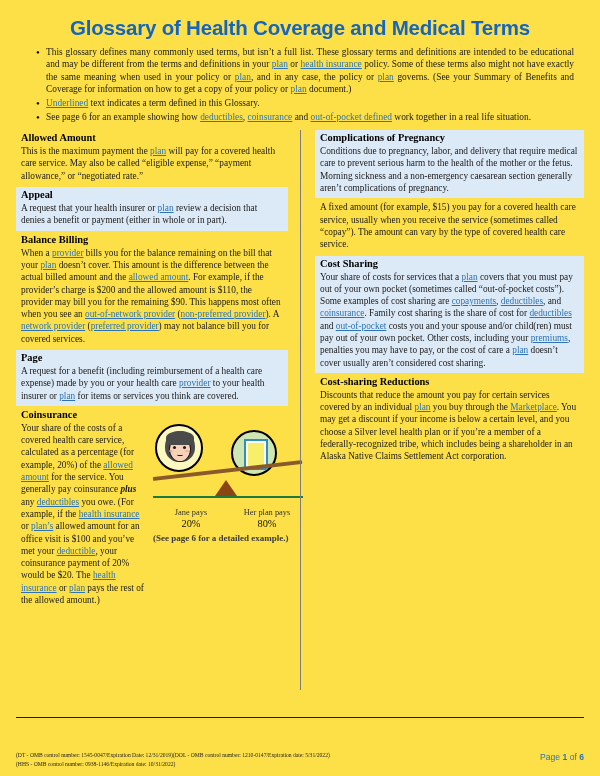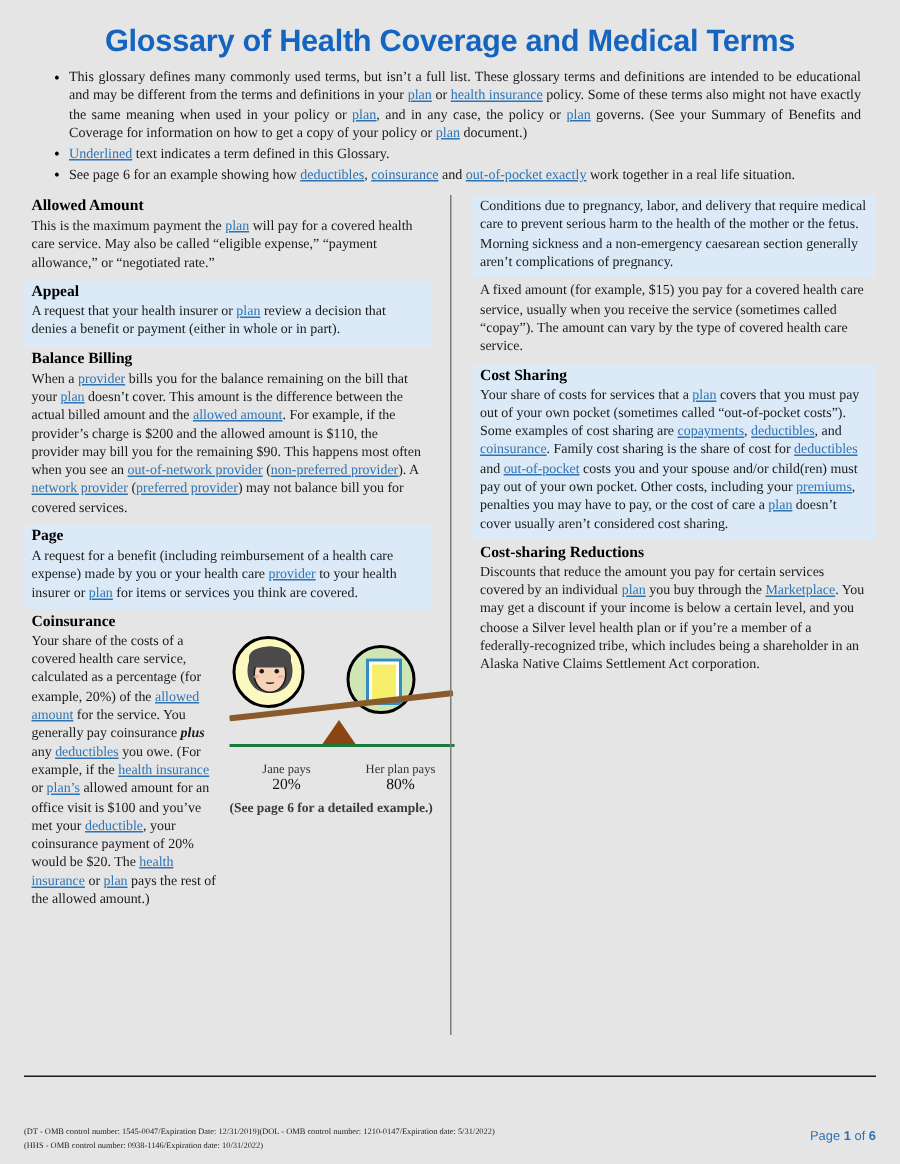--- a/index.html
+++ b/index.html
@@ -6,21 +6,21 @@
   html, body {
     margin: 0; padding: 0;
     width: 600px; height: 776px;
     background: #ffffff;
     font-family: "Liberation Serif", "DejaVu Serif", serif;
     overflow: hidden;
   }
   .page {
     position: relative;
     width: 600px; height: 776px;
-    background: #e5e5e5;
+    background: #fde047;
     padding: 12px 16px 0 16px;
   }
   
   .title {
     text-align: center;
     color: #1565C0;
     font-family: "Liberation Sans", "DejaVu Sans", sans-serif;
     font-weight: bold;
     font-size: 20.5px;
     letter-spacing: -0.2px;
@@ -165,21 +165,21 @@
       <div class="bullet">
         <span class="dot">•</span>
         <span class="btext"><span>This glossary defines many commonly used terms, but isn’t a full list.  These glossary terms and definitions are intended to be educational and may be different from the terms and definitions in your </span><a class="term" href="#">plan</a><span> or </span><a class="term" href="#">health insurance</a><span> policy.  Some of these terms also might not have exactly the same meaning when used in your policy or </span><a class="term" href="#">plan</a><span>, and in any case, the policy or </span><a class="term" href="#">plan</a><span> governs.  (See your Summary of Benefits and Coverage for information on how to get a copy of your policy or </span><a class="term" href="#">plan</a><span> document.)</span></span>
       </div>
       <div class="bullet">
         <span class="dot">•</span>
         <span class="btext"><a class="term" href="#">Underlined</a><span> text indicates a term defined in this Glossary.</span></span>
       </div>
       <div class="bullet">
         <span class="dot">•</span>
-        <span class="btext"><span>See page 6 for an example showing how </span><a class="term" href="#">deductibles</a><span>, </span><a class="term" href="#">coinsurance</a><span> and </span><a class="term" href="#">out-of-pocket exactly</a><span> work together in a real life situation.</span></span>
+        <span class="btext"><span>See page 6 for an example showing how </span><a class="term" href="#">deductibles</a><span>, </span><a class="term" href="#">coinsurance</a><span> and </span><a class="term" href="#">out-of-pocket defined</a><span> work together in a real life situation.</span></span>
       </div>
     </div>
 
   <div class="columns">
     <div class="col col-left">
       <div>
           <div class="entry">
             <h3>Allowed Amount</h3>
             <p><span>This is the maximum payment the </span><a class="term" href="#">plan</a><span> will pay for a covered health care service.  May also be called “eligible expense,” “payment allowance,” or “negotiated rate.”</span></p>
           </div>
@@ -236,20 +236,21 @@
             </div>
             <div class="figcaption">(See page 6 for a detailed example.)</div>
           </div>
         </div>
       </div>
     </div>
 
     <div class="col col-right">
       <div>
           <div class="entry shaded">
+            <h3>Complications of Pregnancy</h3>
             <p><span>Conditions due to pregnancy, labor, and delivery that require medical care to prevent serious harm to the health of the mother or the fetus.  Morning sickness and a non-emergency caesarean section generally aren’t complications of pregnancy.</span></p>
           </div>
           <div class="entry">
             <p><span>A fixed amount (for example, $15) you pay for a covered health care service, usually when you receive the service (sometimes called “copay”).  The amount can vary by the type of covered health care service.</span></p>
           </div>
           <div class="entry shaded">
             <h3>Cost Sharing</h3>
             <p><span>Your share of costs for services that a </span><a class="term" href="#">plan</a><span> covers that you must pay out of your own pocket (sometimes called “out-of-pocket costs”).  Some examples of cost sharing are </span><a class="term" href="#">copayments</a><span>, </span><a class="term" href="#">deductibles</a><span>, and </span><a class="term" href="#">coinsurance</a><span>.  Family cost sharing is the share of cost for </span><a class="term" href="#">deductibles</a><span> and </span><a class="term" href="#">out-of-pocket</a><span> costs you and your spouse and/or child(ren) must pay out of your own pocket.  Other costs, including your </span><a class="term" href="#">premiums</a><span>, penalties you may have to pay, or the cost of care a </span><a class="term" href="#">plan</a><span> doesn’t cover usually aren’t considered cost sharing.</span></p>
           </div>
           <div class="entry">

